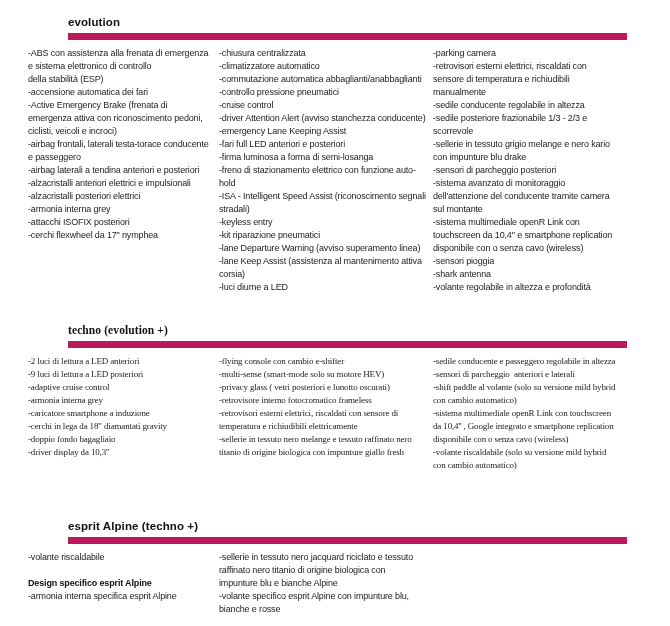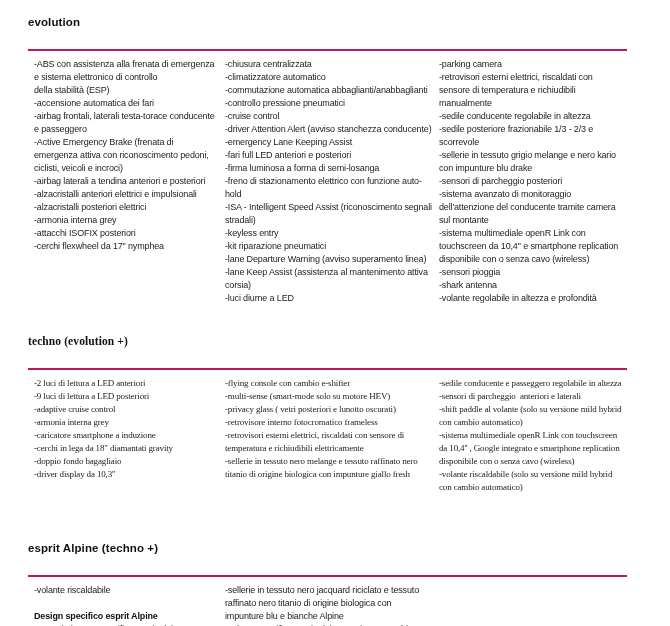--- a/index.html
+++ b/index.html
@@ -18,35 +18,35 @@
     box-sizing: border-box;
     width: 670px;
     height: 626px;
     padding: 12px 43px 10px 28px;
   }
   .section { }
   .section + .section { }
   #section-techno { margin-top: 26px; font-family: Liberation Serif, serif; }
   #section-esprit { margin-top: 44px; }
   .section-header {
-    border-bottom: 2px solid #be185d;
-    padding-bottom: 19px;
+    border-bottom: 7px solid #be185d;
+    padding-bottom: 3px;
+    margin-left: 40px;
   }
   .section-title {
     font-size: 11.5px;
     font-weight: bold;
     color: #111111;
     letter-spacing: 0.1px;
   }
   .columns {
     display: grid;
     grid-template-columns: 191px 214px 194px;
     margin-top: 7px;
     align-items: start;
-    margin-left: 6px;
   }
   .column {
     box-sizing: border-box;
     padding-right: 8px;
   }
   .column-2 { padding-right: 6px; }
   .list-item {
     font-size: 9px;
     line-height: 13px;
     letter-spacing: -0.15px;
@@ -68,22 +68,22 @@
 
   <div class="section" id="section-evolution">
     <div class="section-header">
       <span class="section-title">evolution</span>
     </div>
     <div class="columns">
       <div class="column column-1">
           <div class="list-item">-ABS con assistenza alla frenata di emergenza e sistema elettronico di controllo
 della stabilità (ESP)</div>
           <div class="list-item">-accensione automatica dei fari</div>
+          <div class="list-item">-Active Emergency Brake (frenata di emergenza attiva con riconoscimento pedoni, ciclisti, veicoli e incroci)</div>
           <div class="list-item">-airbag frontali, laterali testa-torace conducente e passeggero</div>
-          <div class="list-item">-Active Emergency Brake (frenata di emergenza attiva con riconoscimento pedoni, ciclisti, veicoli e incroci)</div>
           <div class="list-item">-airbag laterali a tendina anteriori e posteriori</div>
           <div class="list-item">-alzacristalli anteriori elettrici e impulsionali</div>
           <div class="list-item">-alzacristalli posteriori elettrici</div>
           <div class="list-item">-armonia interna grey</div>
           <div class="list-item">-attacchi ISOFIX posteriori</div>
           <div class="list-item">-cerchi flexwheel da 17" nymphea</div>
         </div>
       <div class="column column-2">
           <div class="list-item">-chiusura centralizzata</div>
           <div class="list-item">-climatizzatore automatico</div>

